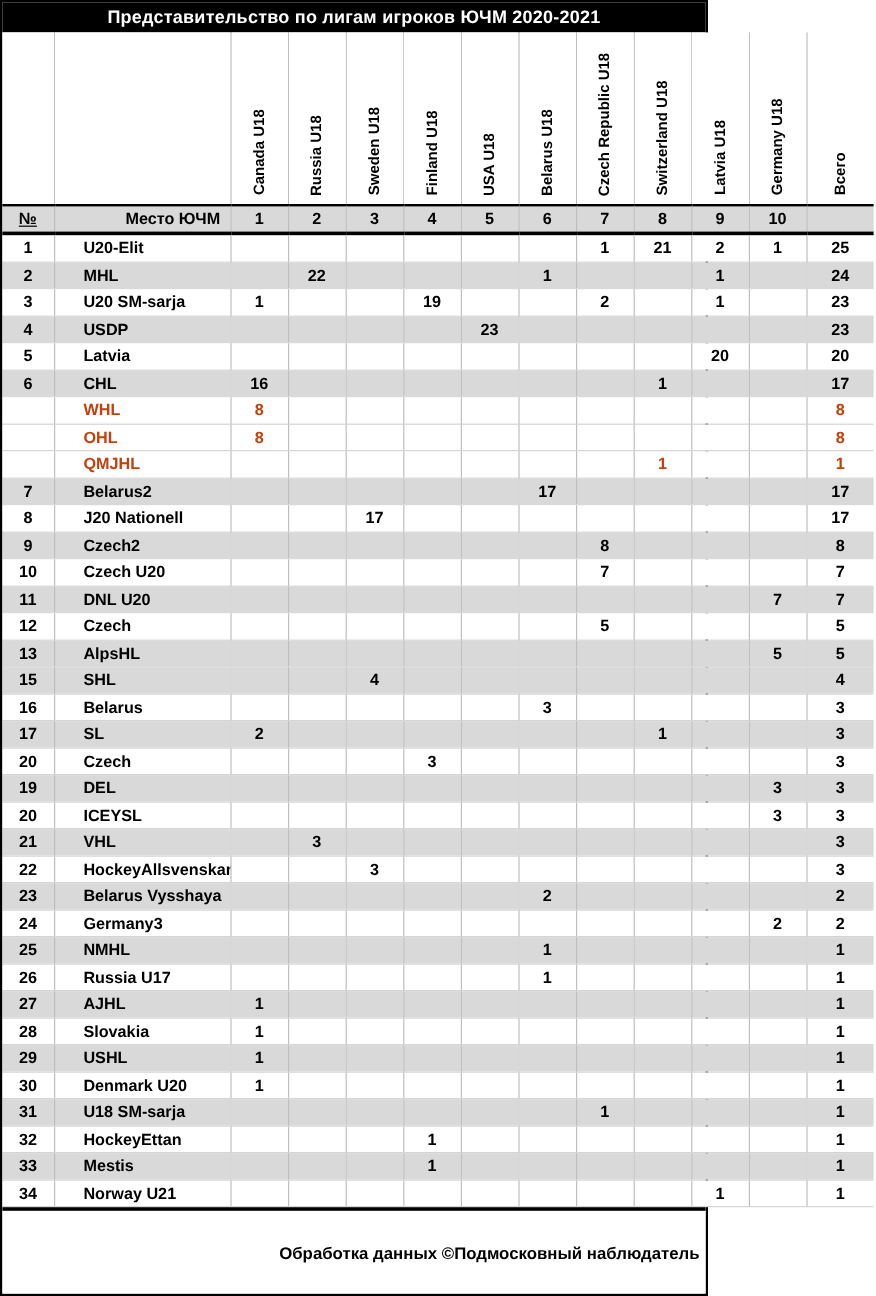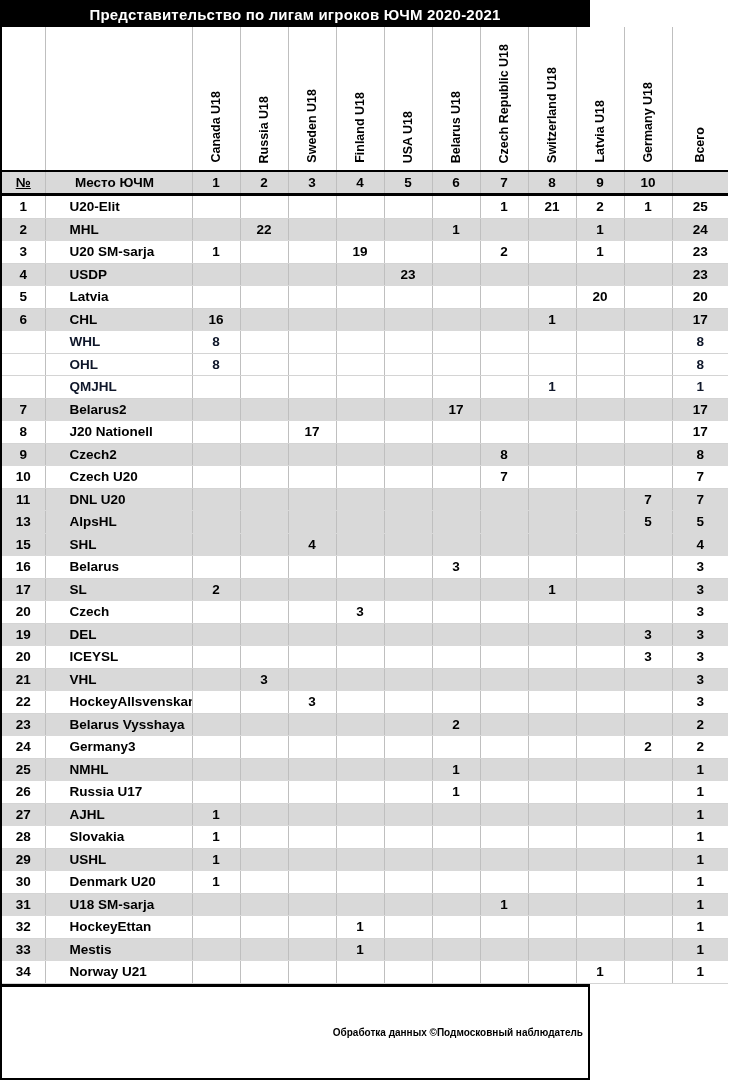--- a/index.html
+++ b/index.html
@@ -37,38 +37,38 @@
   
   tr.place-row th, tr.place-row td {
     background: #d9d9d9; height: 21px;
     border-top: 2px solid #000; border-bottom: 3px solid #000;
     border-right: 1px solid #bfbfbf;
     font-size: 13.5px; font-weight: bold; color: #000;
     text-align: center; padding: 0; line-height: 1;
   }
   tr.place-row th:last-child, tr.place-row td:last-child { border-right: none; }
   tr.place-row th.num-h { text-decoration: underline; }
-  tr.place-row th.place-label { padding-right: 8px; }
+  tr.place-row th.place-label { text-align: right; padding-right: 8px; }
   
   tbody td {
     height: 21.5px; padding: 0;
     border-right: 1px solid #bfbfbf;
     border-bottom: 1px solid #d4d4d4;
     font-size: 13.5px; font-weight: bold; color: #000;
     text-align: center; line-height: 1;
     background: #fff; overflow: hidden; white-space: nowrap;
   }
   tbody td:last-child { border-right: none; }
   tbody tr.shaded td { background: #d9d9d9; border-bottom-color: #d9d9d9; }
   tbody td.league { text-align: left; padding-left: 24px; }
-  tbody tr.sub td { color: #0f172a; margin-left: 48px; }
+  tbody tr.sub td { color: #c2410c; margin-left: 48px; }
   .footer {
     flex: 1 1 auto; border-top: 3px solid #000;
     display: flex; align-items: center; justify-content: flex-end;
-    font-size: 10px; padding-right: 5px; background: #fff;
+    font-size: 14px; padding-right: 5px; background: #fff;
   }
 </style>
 </head>
 <body>
 
 <div class="frame">
   <div class="title-bar">Представительство по лигам игроков ЮЧМ 2020-2021</div>
 
   <table class="league-table">
     <colgroup>
@@ -344,20 +344,35 @@
           <td></td>
           <td></td>
           <td></td>
           <td></td>
           <td></td>
           <td></td>
           <td></td>
           <td>7</td>
           <td>7</td>
         </tr>
+        <tr class="">
+          <td>12</td>
+          <td class="league">Czech</td>
+          <td></td>
+          <td></td>
+          <td></td>
+          <td></td>
+          <td></td>
+          <td></td>
+          <td>5</td>
+          <td></td>
+          <td></td>
+          <td></td>
+          <td>5</td>
+        </tr>
         <tr class="shaded ">
           <td>13</td>
           <td class="league">AlpsHL</td>
           <td></td>
           <td></td>
           <td></td>
           <td></td>
           <td></td>
           <td></td>
           <td></td>

